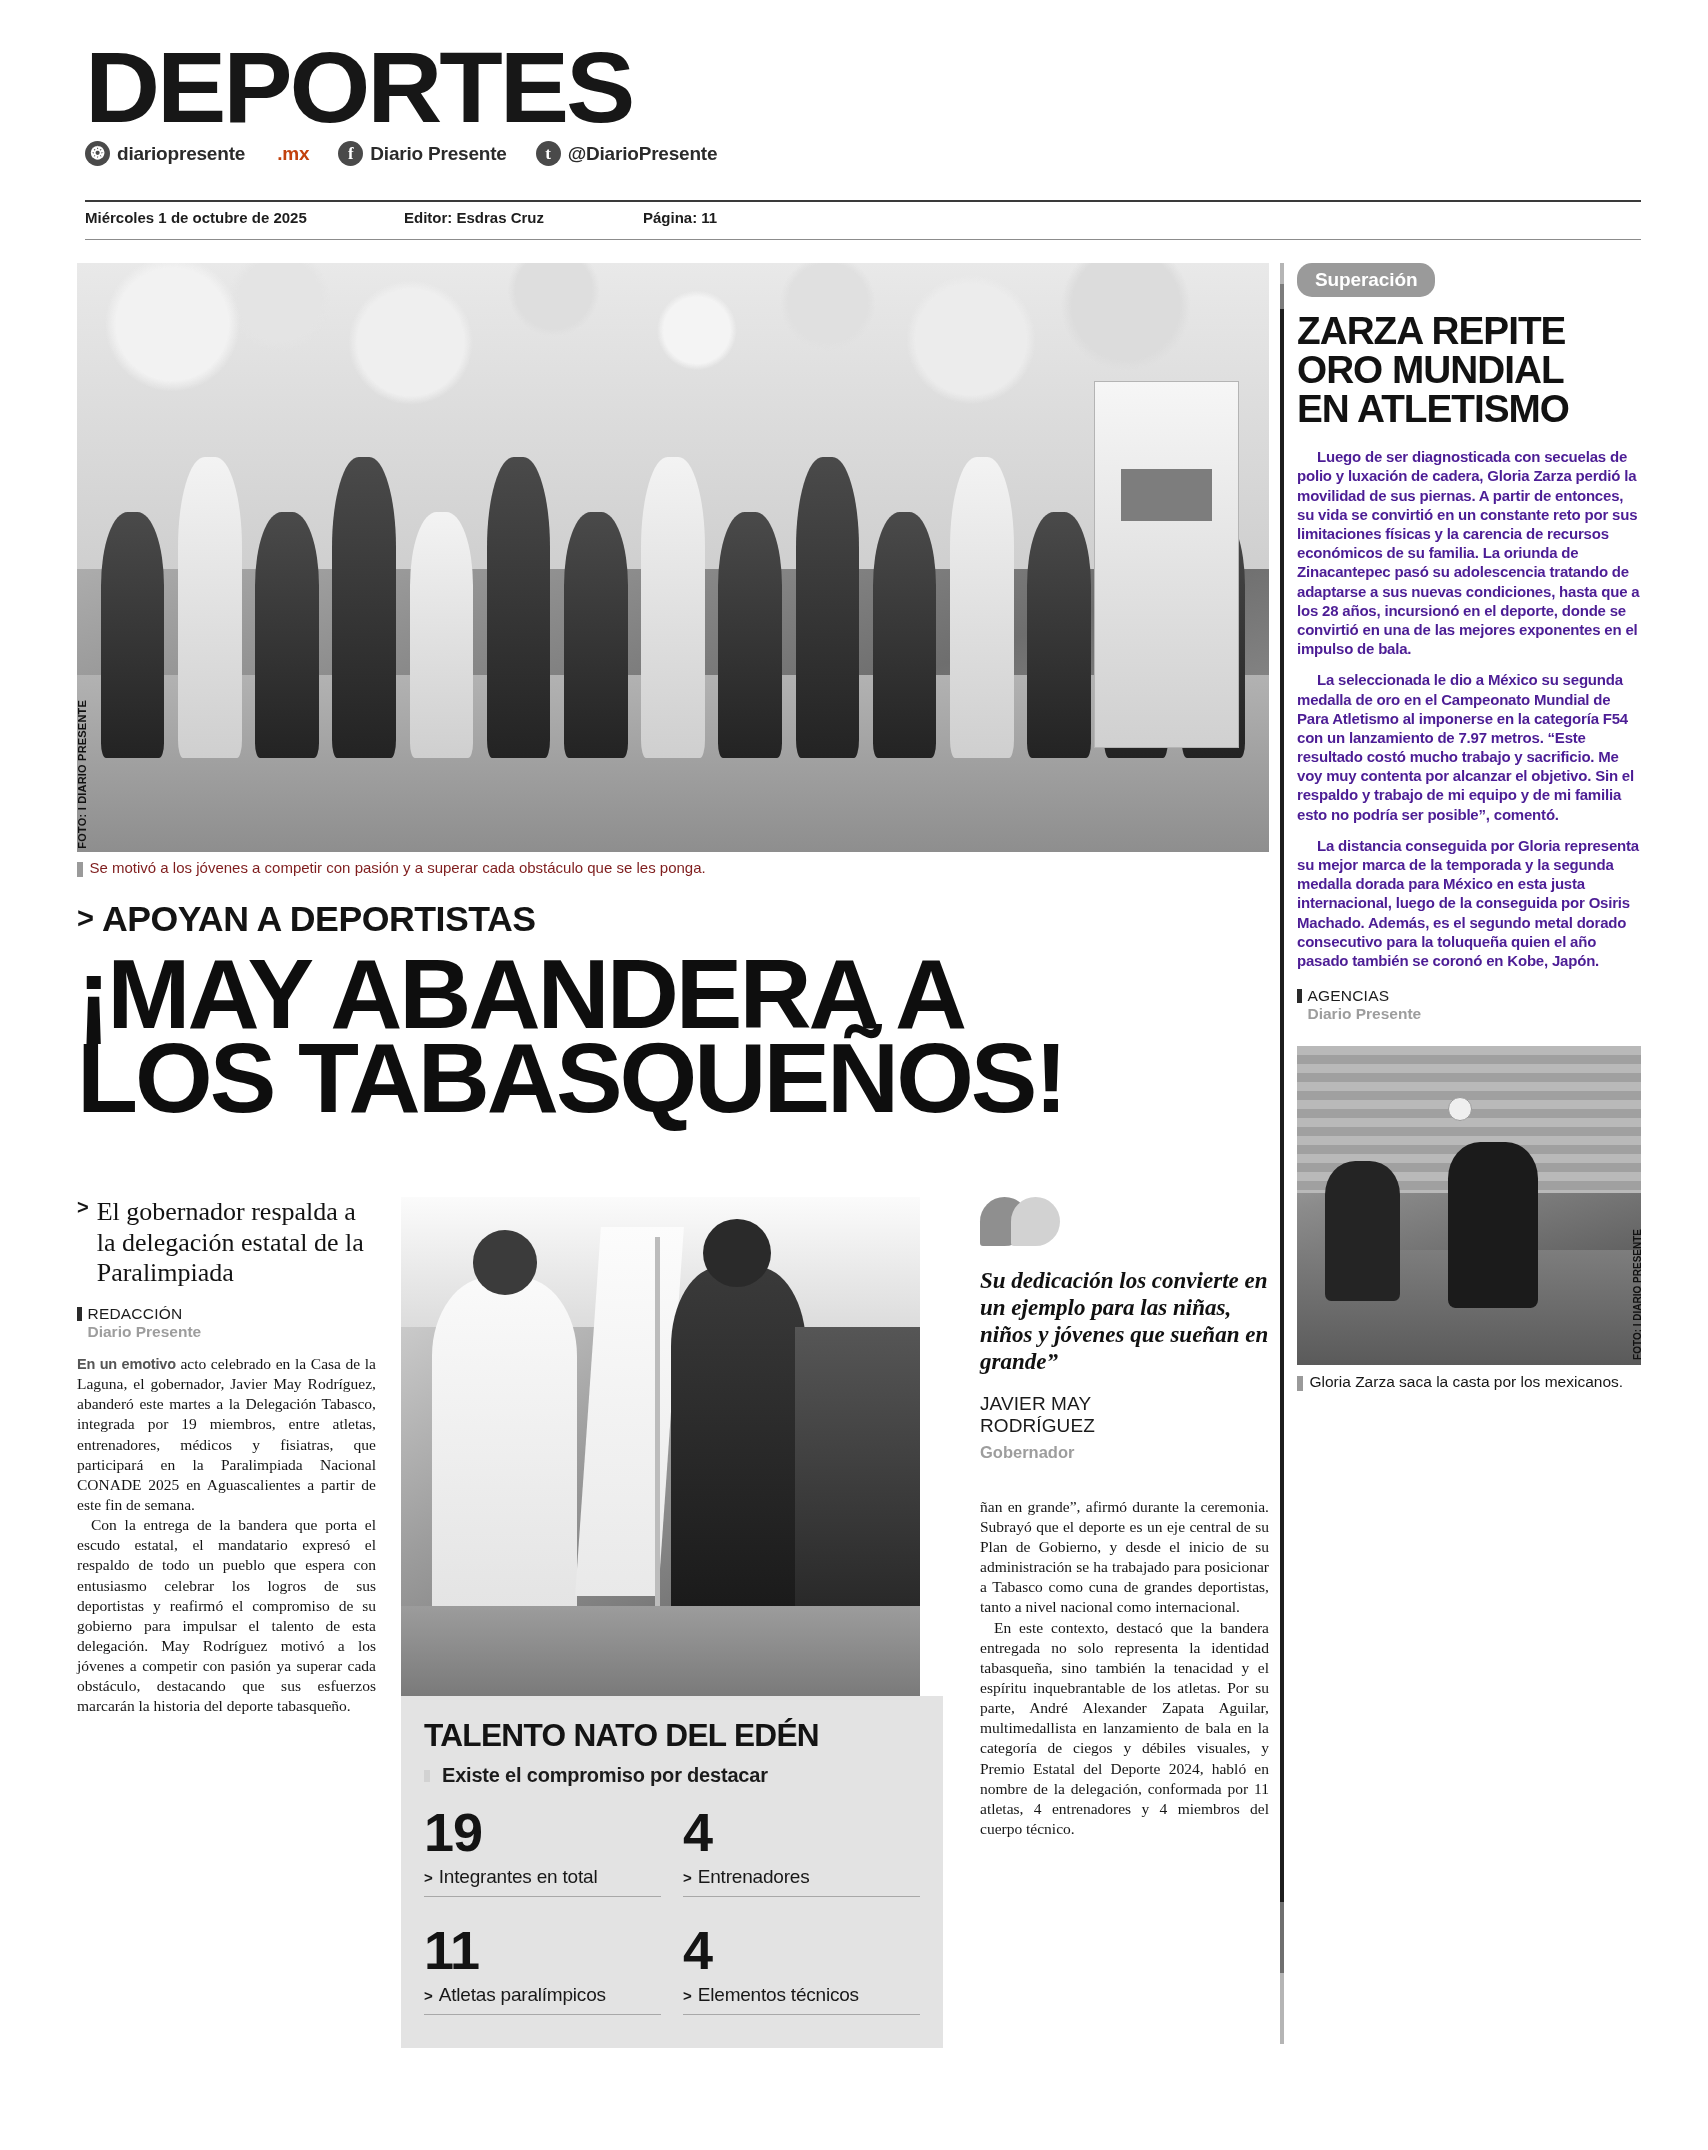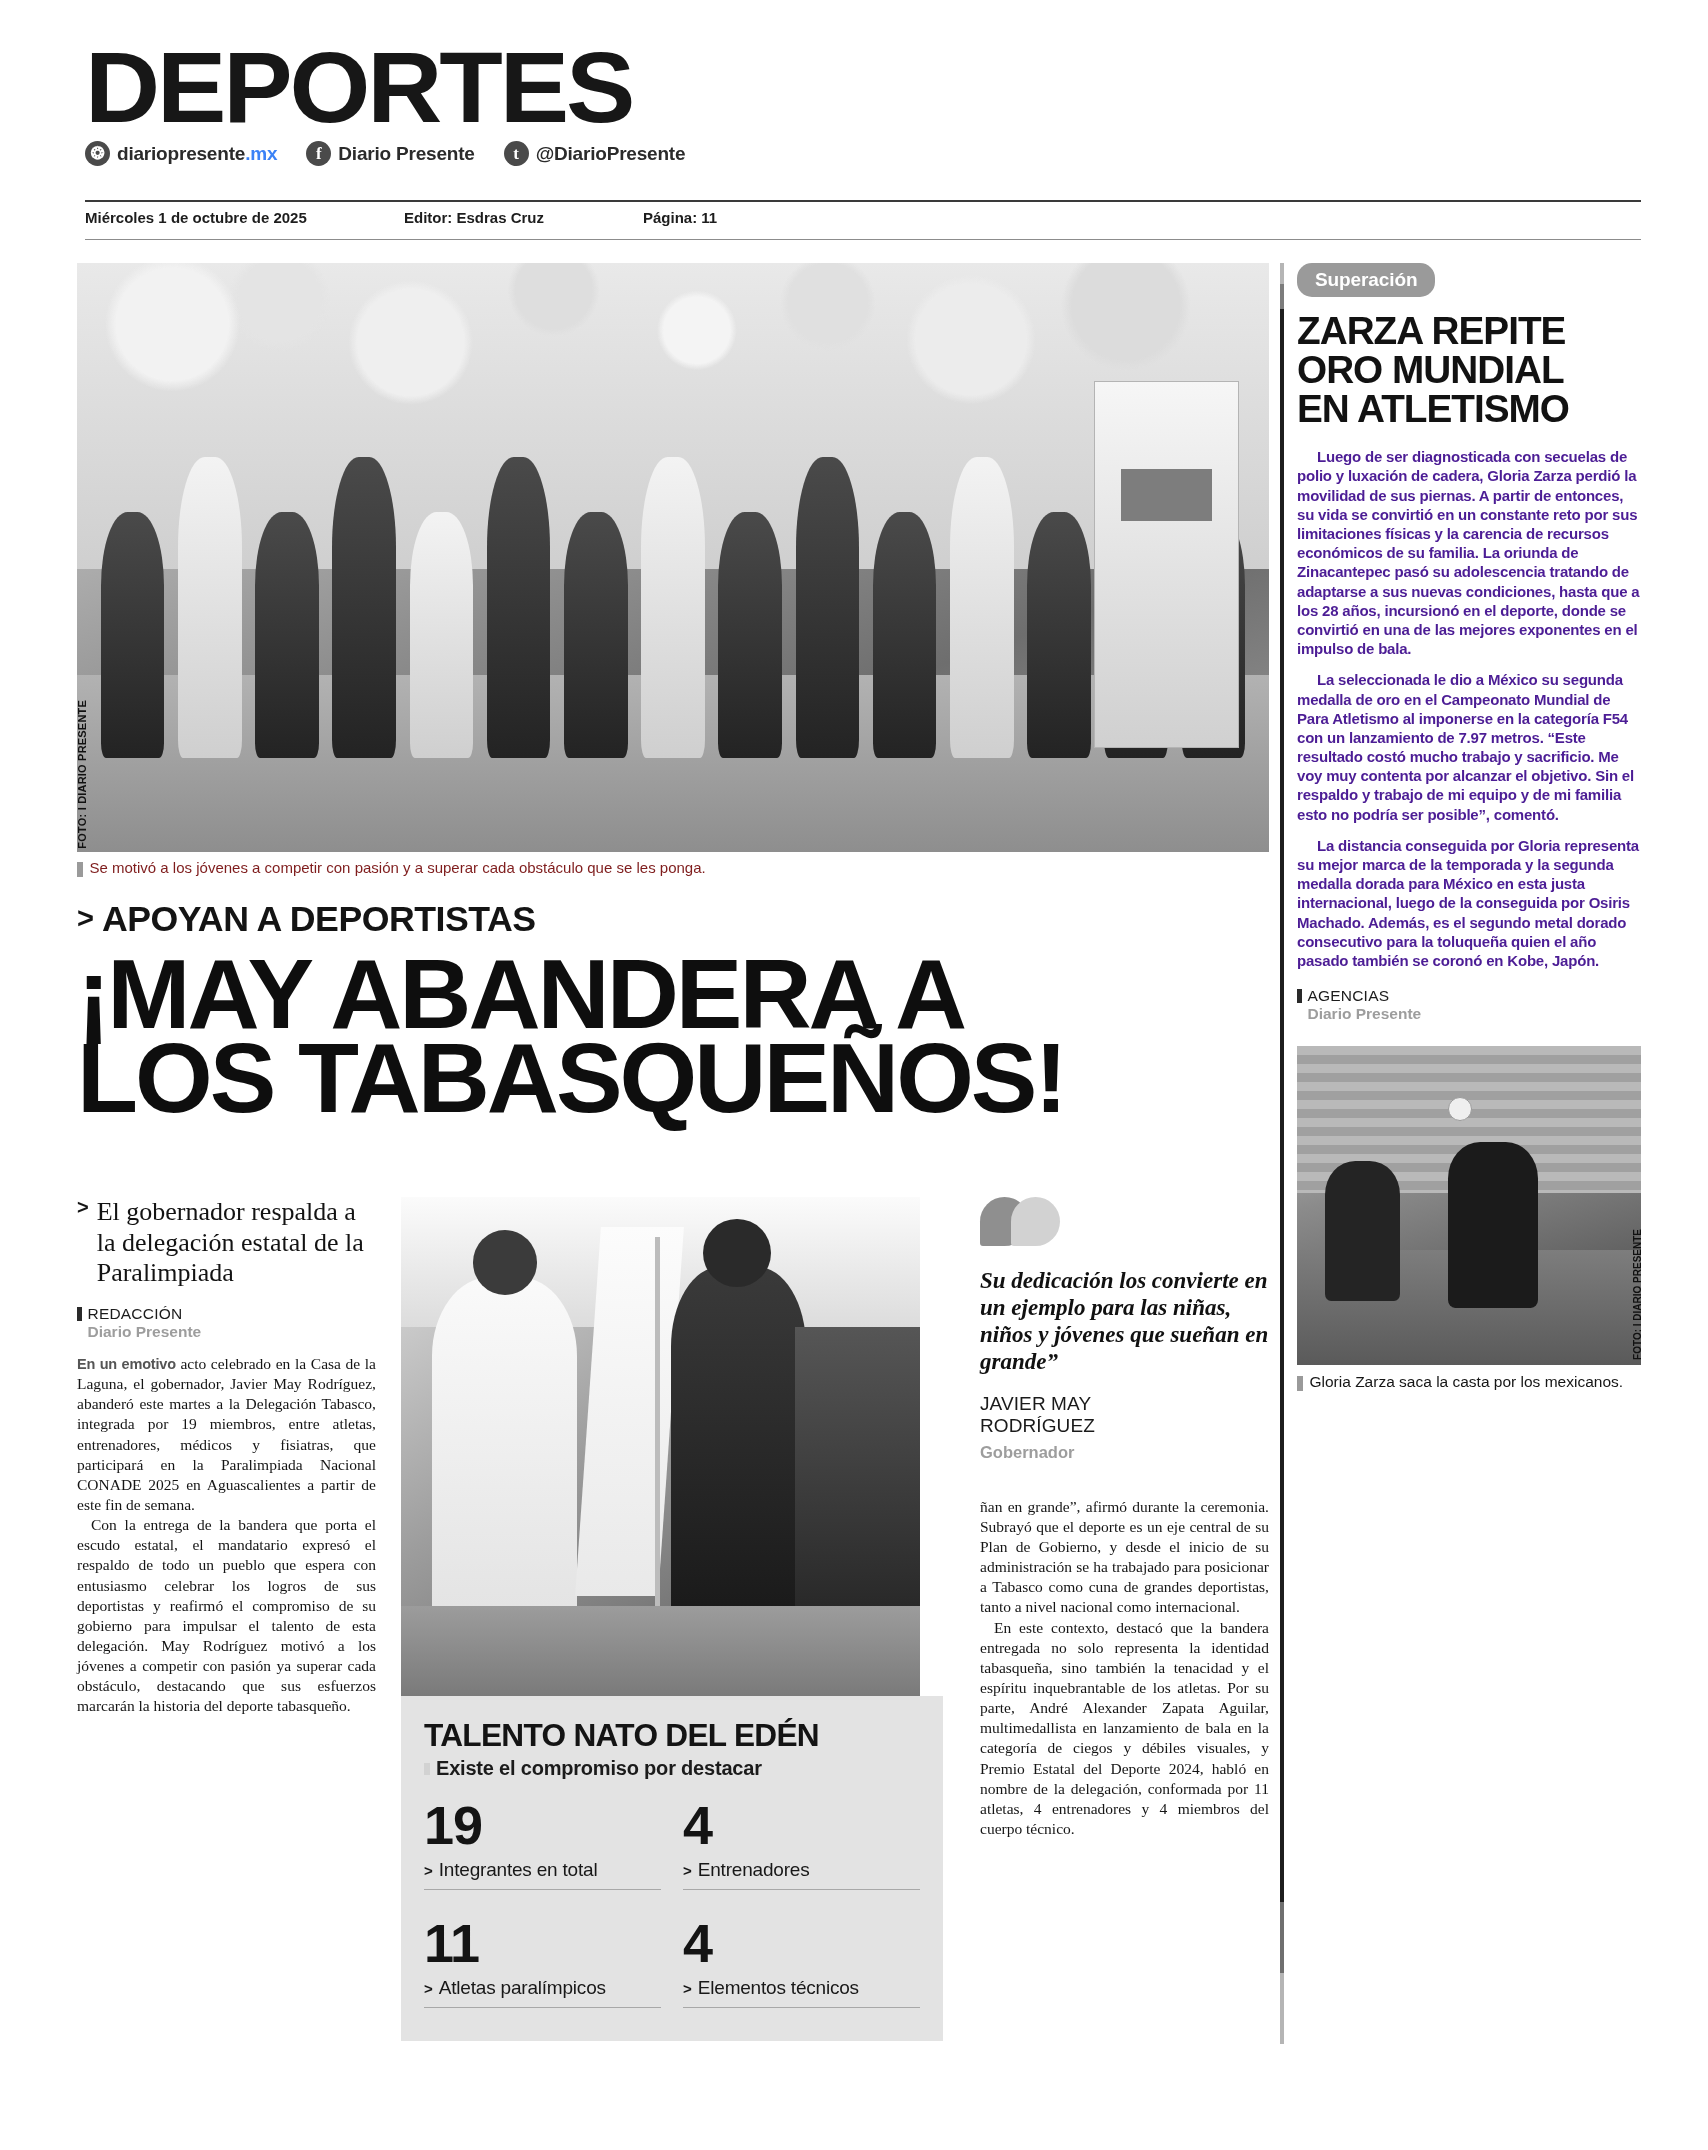--- a/index.html
+++ b/index.html
@@ -29,21 +29,21 @@
   }
   .social-row{display:flex;align-items:center;gap:29px;margin-top:12px;}
   .social-item{display:flex;align-items:center;gap:7px;}
   .social-glyph{
     width:25px;height:25px;border-radius:4px;background:#4a4a4a;color:#fff;
     display:flex;align-items:center;justify-content:center;
     font-size:17px;font-weight:bold;font-family:"Liberation Serif",serif;
   }
   .social-glyph.round{border-radius:50%;}
   .social-label{font-size:19px;font-weight:bold;letter-spacing:-0.2px;color:#2b2b2b;}
-  .social-label .dim{color:#3b82f6;font-weight:bold;}
+  .social-label .dim{color:#c2410c;font-weight:bold;margin-left:32px;}
   .rule-thick{position:absolute;left:85px;top:200px;width:1556px;height:2px;background:#3a3a3a;}
   .dateline{position:absolute;left:85px;top:209px;width:1556px;display:flex;align-items:center;font-size:15px;font-weight:bold;color:#1d1d1d;}
   .dateline .d1{width:319px;}
   .dateline .d2{width:239px;}
   .rule-thin{position:absolute;left:85px;top:239px;width:1556px;height:1px;background:#8c8c8c;}
 
   
   .main-col{position:absolute;left:77px;top:263px;width:1192px;}
 
   .hero-photo{
@@ -128,21 +128,21 @@
   .mid-photo .pole{position:absolute;left:49%;top:8%;width:4.5px;height:86%;background:#bcbcbc;}
   .mid-photo .athlete{position:absolute;left:52%;top:14%;width:26%;height:80%;
     background:linear-gradient(180deg,#3a3a3a,#151515);border-radius:36% 36% 6% 6%/20% 20% 4% 4%;}
   .mid-photo .athlete::before{content:"";position:absolute;left:24%;top:-12%;width:50%;height:17%;border-radius:50%;background:#2a2a2a;}
   .mid-photo .crowd{position:absolute;right:0;top:26%;width:24%;height:70%;
     background:linear-gradient(180deg,#565656,#1e1e1e);}
   .mid-photo .floor{position:absolute;left:0;bottom:0;width:100%;height:18%;background:linear-gradient(180deg,#9c9c9c,#7a7a7a);}
 
   .info-box{position:relative;width:542px;background:#e3e3e3;padding:22px 23px 27px 23px;box-sizing:border-box;}
   .info-title{font-size:31px;font-weight:bold;letter-spacing:-0.7px;color:#141414;transform:scaleX(1.02);transform-origin:left;}
-  .info-sub{display:flex;align-items:center;gap:6px;margin-top:3px;}
+  .info-sub{display:flex;align-items:center;gap:12px;margin-top:10px;}
   .info-sub .dot{width:6px;height:12px;background:#d2d2d2;}
   .info-sub .t{font-size:20px;font-weight:bold;color:#1b1b1b;letter-spacing:-0.2px;}
   .stats{display:grid;grid-template-columns:1fr 1fr;gap:0 22px;margin-top:18px;}
   .stat{padding-bottom:6px;}
   .stat .num{font-size:54px;font-weight:bold;line-height:1;color:#141414;letter-spacing:-1px;}
   .stat .lbl{display:flex;align-items:baseline;gap:6px;margin-top:7px;border-bottom:1px solid #a8a8a8;padding-bottom:8px;}
   .stat .lbl .c{font-size:15px;font-weight:bold;color:#151515;}
   .stat .lbl .t{font-size:19px;color:#181818;letter-spacing:-0.2px;}
   .stat.row2{margin-top:20px;}
 

